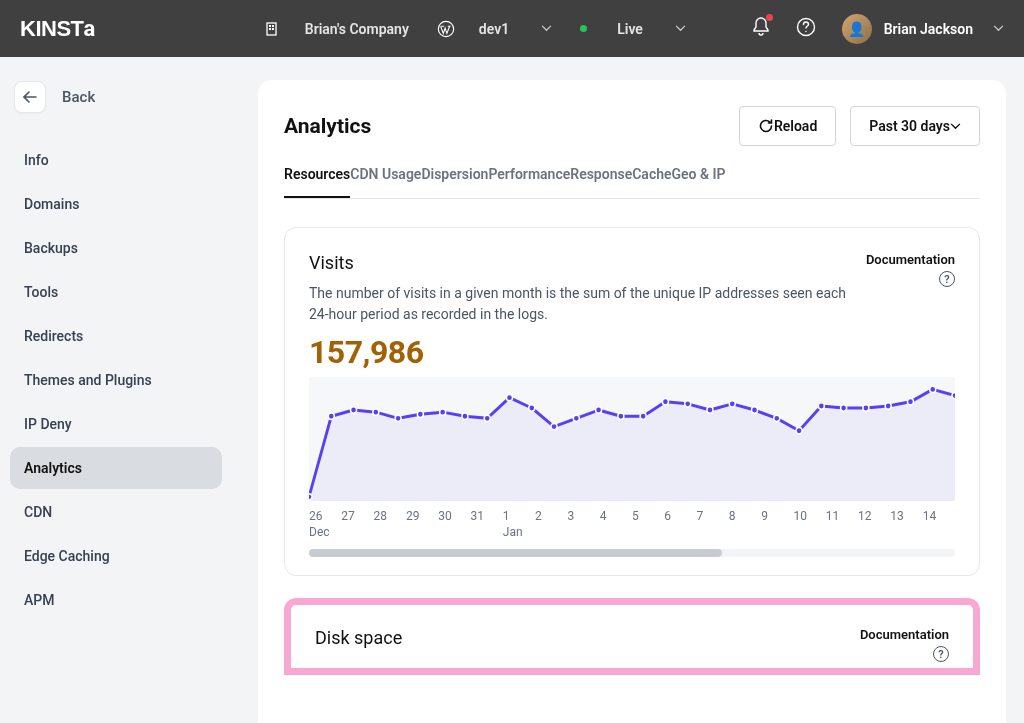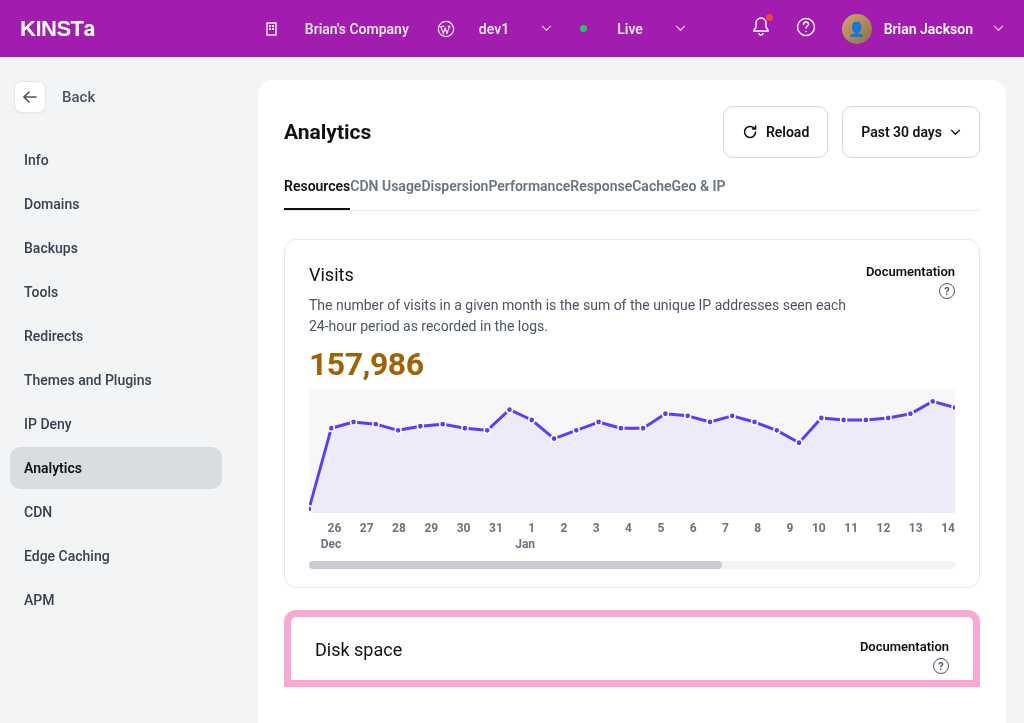--- a/index.html
+++ b/index.html
@@ -1,19 +1,19 @@
 <!DOCTYPE html>
 <html><head>
 <meta charset="utf-8">
 <style>
 * { margin:0; padding:0; box-sizing:border-box; font-family:-apple-system,BlinkMacSystemFont,"Segoe UI",Roboto,Helvetica,Arial,sans-serif; }
 body { background:#f3f4f6; color:#111; width:1024px; height:723px; overflow:hidden; }
 
 
-.header { background:#a21caf; color:#fff; height:57px; display:flex; align-items:center; padding:0 20px; }
+.header { background:#404040; color:#fff; height:57px; display:flex; align-items:center; padding:0 20px; }
 .logo { font-weight:700; font-size:22px; letter-spacing:-.5px; font-family:Arial,sans-serif; }
 .logo .dot { color:#fff; }
 .h-spacer { flex:1; }
 .h-group { display:flex; align-items:center; gap:24px; margin-left:28px; color:#e5e5e5; font-size:14px; font-weight:600; }
 .h-group svg { flex:none; }
 .h-chevron { margin-left:8px; opacity:.7; }
 .h-live-dot { width:7px; height:7px; border-radius:50%; background:#22c55e; display:inline-block; margin-right:6px; }
 .h-icons { display:flex; align-items:center; gap:26px; margin-left:26px; }
 .bell-wrap { position:relative; }
 .bell-badge { position:absolute; top:-3px; right:-3px; width:7px; height:7px; border-radius:50%; background:#ef4444; }
@@ -25,40 +25,40 @@
 .back-row { display:flex; align-items:center; gap:16px; padding:6px 6px 6px 4px; margin-bottom:20px; }
 .back-btn { width:32px; height:32px; border-radius:8px; background:#fff; border:1px solid #e5e7eb; display:flex; align-items:center; justify-content:center; box-shadow:0 1px 2px rgba(0,0,0,.04); cursor:pointer; }
 .back-label { font-size:15px; color:#4b5563; font-weight:500; }
 .side-item { padding:13px 14px; font-size:14px; color:#374151; border-radius:10px; cursor:pointer; margin-bottom:2px; font-weight:500;}
 .side-item.active { background:#d9dce1; font-weight:600; color:#111; }
 
 
 .main { position:absolute; left:258px; right:18px; top:80px; bottom:0; background:#fff; border-radius:14px 14px 0 0; padding:26px 26px 0 26px; overflow:hidden; }
 .main-head { display:flex; align-items:center; gap:14px; margin-bottom:20px; }
 .page-title { font-size:21px; font-weight:700; flex:1; }
-.btn { height:52px; padding:0 18px; border:1px solid #d1d5db; border-radius:10px; background:#fff; display:flex; align-items:center; gap:8px; font-size:14px; font-weight:600; color:#111; cursor:pointer; }
+.btn { height:40px; padding:0 18px; border:1px solid #d1d5db; border-radius:4px; background:#fff; display:flex; align-items:center; font-size:14px; font-weight:600; color:#111; cursor:pointer; }
 .tabs { display:flex; border-bottom:1px solid #e5e7eb; padding-bottom:0; }
 .tab { padding:0 0 14px 0; font-size:14px; font-weight:600; color:#6b7280; cursor:pointer; border-bottom:2px solid transparent; }
 .tab.active { color:#111; border-bottom-color:#111; }
 
 
 .card { border:1px solid #e5e7eb; border-radius:12px; padding:24px 24px 18px 24px; margin-top:28px; position:relative; }
 .card-head { display:flex; align-items:flex-start; }
 .card-title { font-size:18px; font-weight:400; margin-bottom:10px; }
 .card-desc { font-size:14px; color:#4b5563; line-height:1.5; max-width:590px; }
 .doc-link { margin-left:auto; text-align:right; font-size:13px; color:#111; font-weight:600; }
 .doc-link .help { width:16px; height:16px; border:1.5px solid #4b5563; border-radius:50%; display:inline-flex; align-items:center; justify-content:center; font-size:11px; color:#4b5563; margin-top:4px; }
 .big-number { font-size:32px; font-weight:700; color:#a16207; margin:8px 0 6px 0; letter-spacing:-.5px; }
 
 
 .chart-wrap { position:relative; height:162px; }
 .chart-area { position:absolute; left:0; right:0; top:0; bottom:38px; background:#f6f7f9; border-radius:2px; }
 .chart-svg { position:absolute; left:0; right:0; top:0; bottom:38px; width:100%; height:124px; }
 .x-labels { position:absolute; left:0; right:0; bottom:0; display:flex; font-size:12px; color:#6b7280; }
-.x-label { width:33px; text-align:right;font-weight:bold; }
+.x-label { width:33px; text-align:left; }
 .x-sub { font-size:12px; color:#6b7280; margin-top:2px; }
 .scroll-track { height:8px; background:#f3f4f6; border-radius:4px; margin-top:10px; position:relative; }
 .scroll-thumb { position:absolute; left:0; top:0; height:8px; width:64%; background:#c8ccd2; border-radius:4px; }
 
 .card2 { border:7px solid #f9a8d4; border-top-left-radius:12px; border-top-right-radius:12px; padding:22px 24px 6px 24px; margin-top:22px; position:relative; }
 </style>
 </head>
 <body>
 
 <div class="header">

